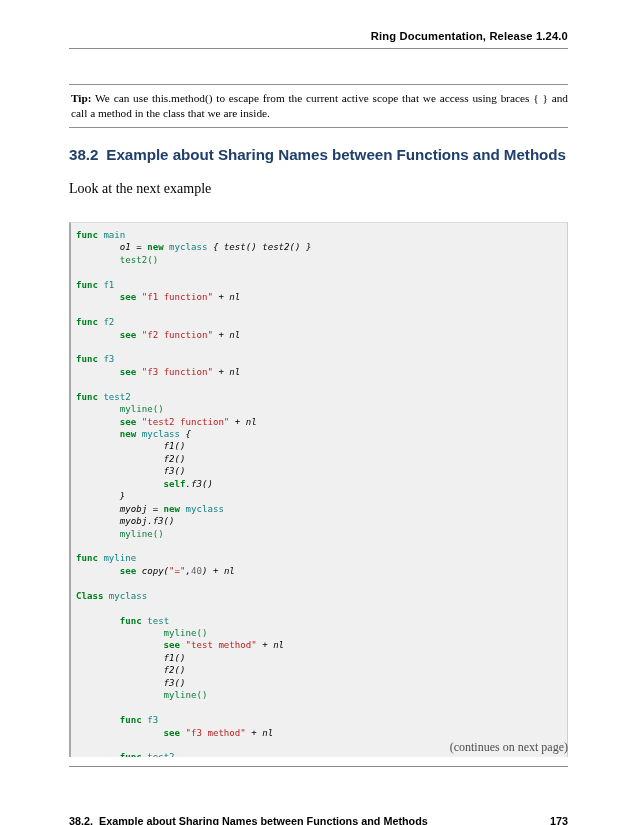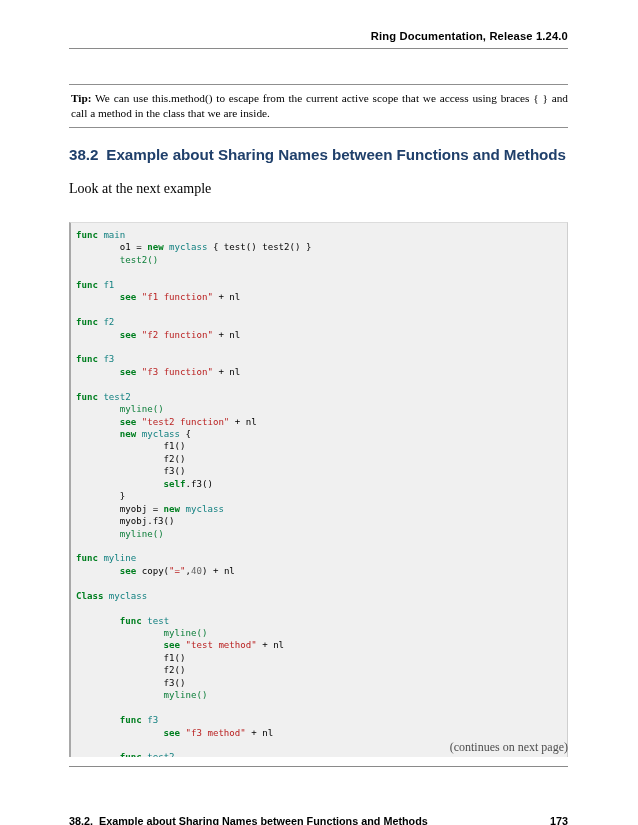--- a/index.html
+++ b/index.html
@@ -112,21 +112,21 @@
     font-size: 9.1px;
     line-height: 12.45px;
     white-space: pre;
     color: #000000;
   }
   .code-line { height: 12.45px; }
   .tok-k  { color: #007f20; font-weight: bold; }   
   .tok-n  { color: #0f7f7f; }                      
   .tok-s  { color: #ba2121; }                      
   .tok-f  { color: #0a7d38; }                      
-  .tok-p  { color: #000000; }                      
+  .tok-p  { color: #000000; font-style: italic; }                      
   .tok-num{ color: #666666; }
 
   .continues {
     position: absolute;
     left: 69px;
     top: 740px;
     width: 499px;
     text-align: right;
     font-size: 12px;
     color: #4d4d4d;

